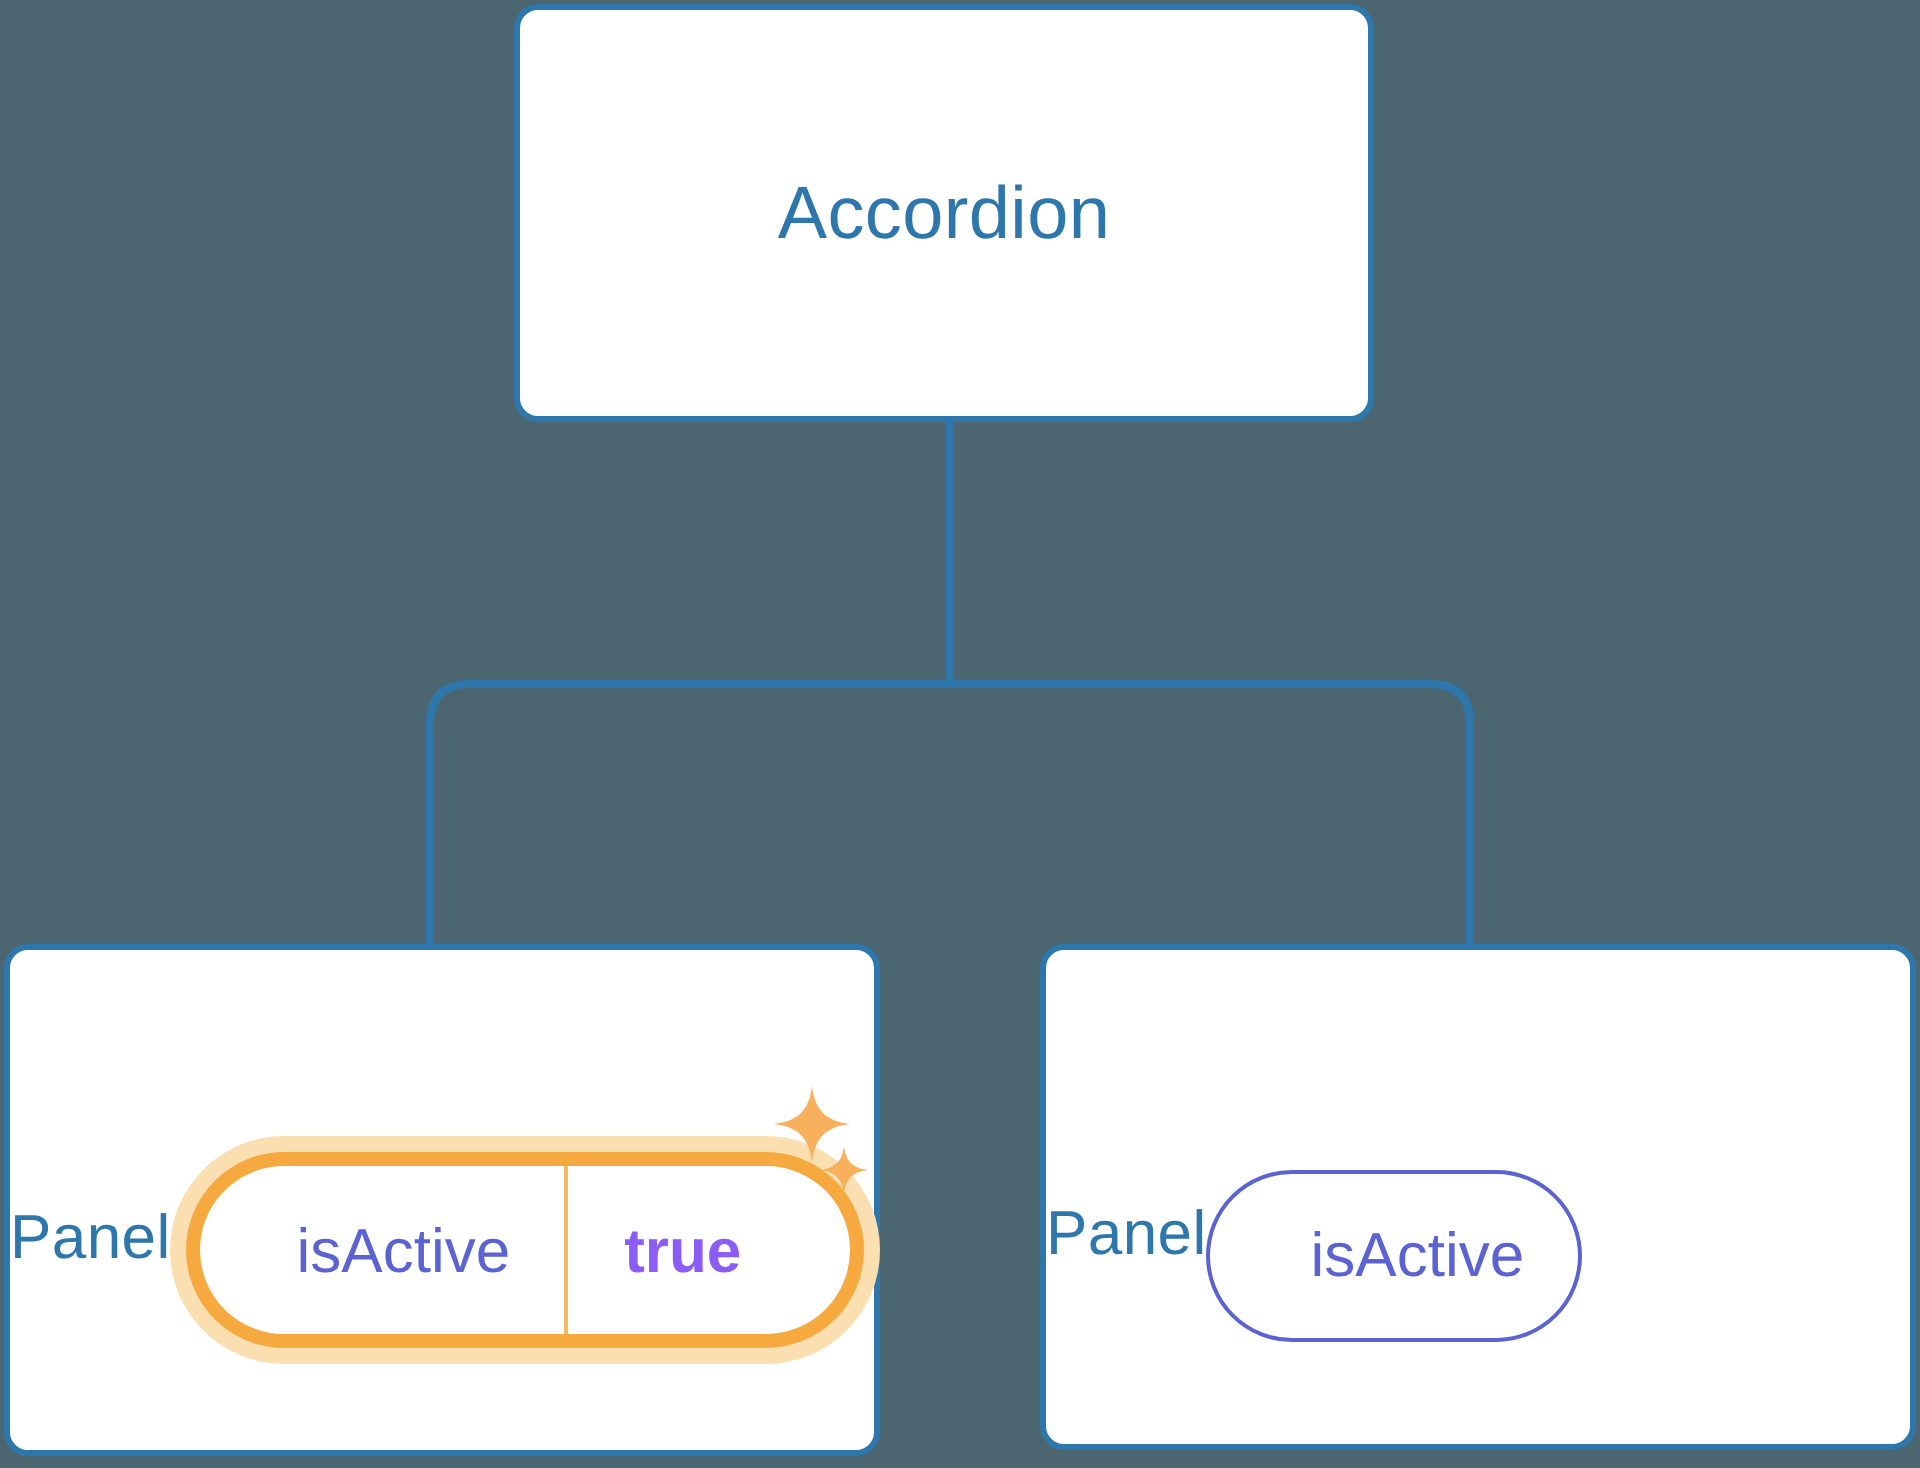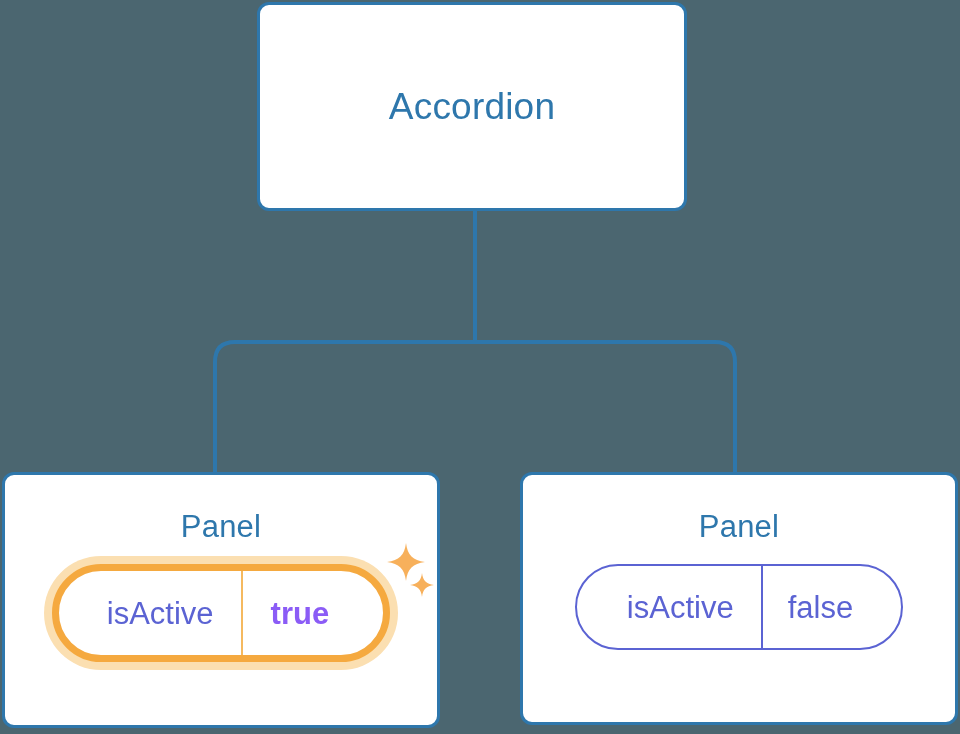--- a/index.html
+++ b/index.html
@@ -75,21 +75,21 @@
     line-height: 1;
     text-align: center;
     user-select: none;
   }
 
   .panel-inner {
     position: relative;
     width: 100%;
     height: 100%;
     display: flex;
-    flex-direction: column;
+    flex-direction: row;
     align-items: center;
     padding-top: 36px;
     box-sizing: border-box;
   }
 
   .panel-title {
     font-size: 31px;
   }
 
   
@@ -228,18 +228,17 @@
   <svg class="sparkle" id="sparkle-small" viewBox="0 0 100 100">
     <path d="M50 0 C54 32 68 46 100 50 C68 54 54 68 50 100 C46 68 32 54 0 50 C32 46 46 32 50 0 Z" fill="#f7b05b"></path>
   </svg>
 
   <div class="node-card" id="card-panel-right">
     <div class="panel-inner">
       <div class="node-title panel-title">Panel</div>
 
       <div class="pill pill-plain">
         <div class="pill-key">isActive</div>
-        <div class="pill-val">false</div>
       </div>
     </div>
   </div>
 
 </div>
 
 </body></html>

